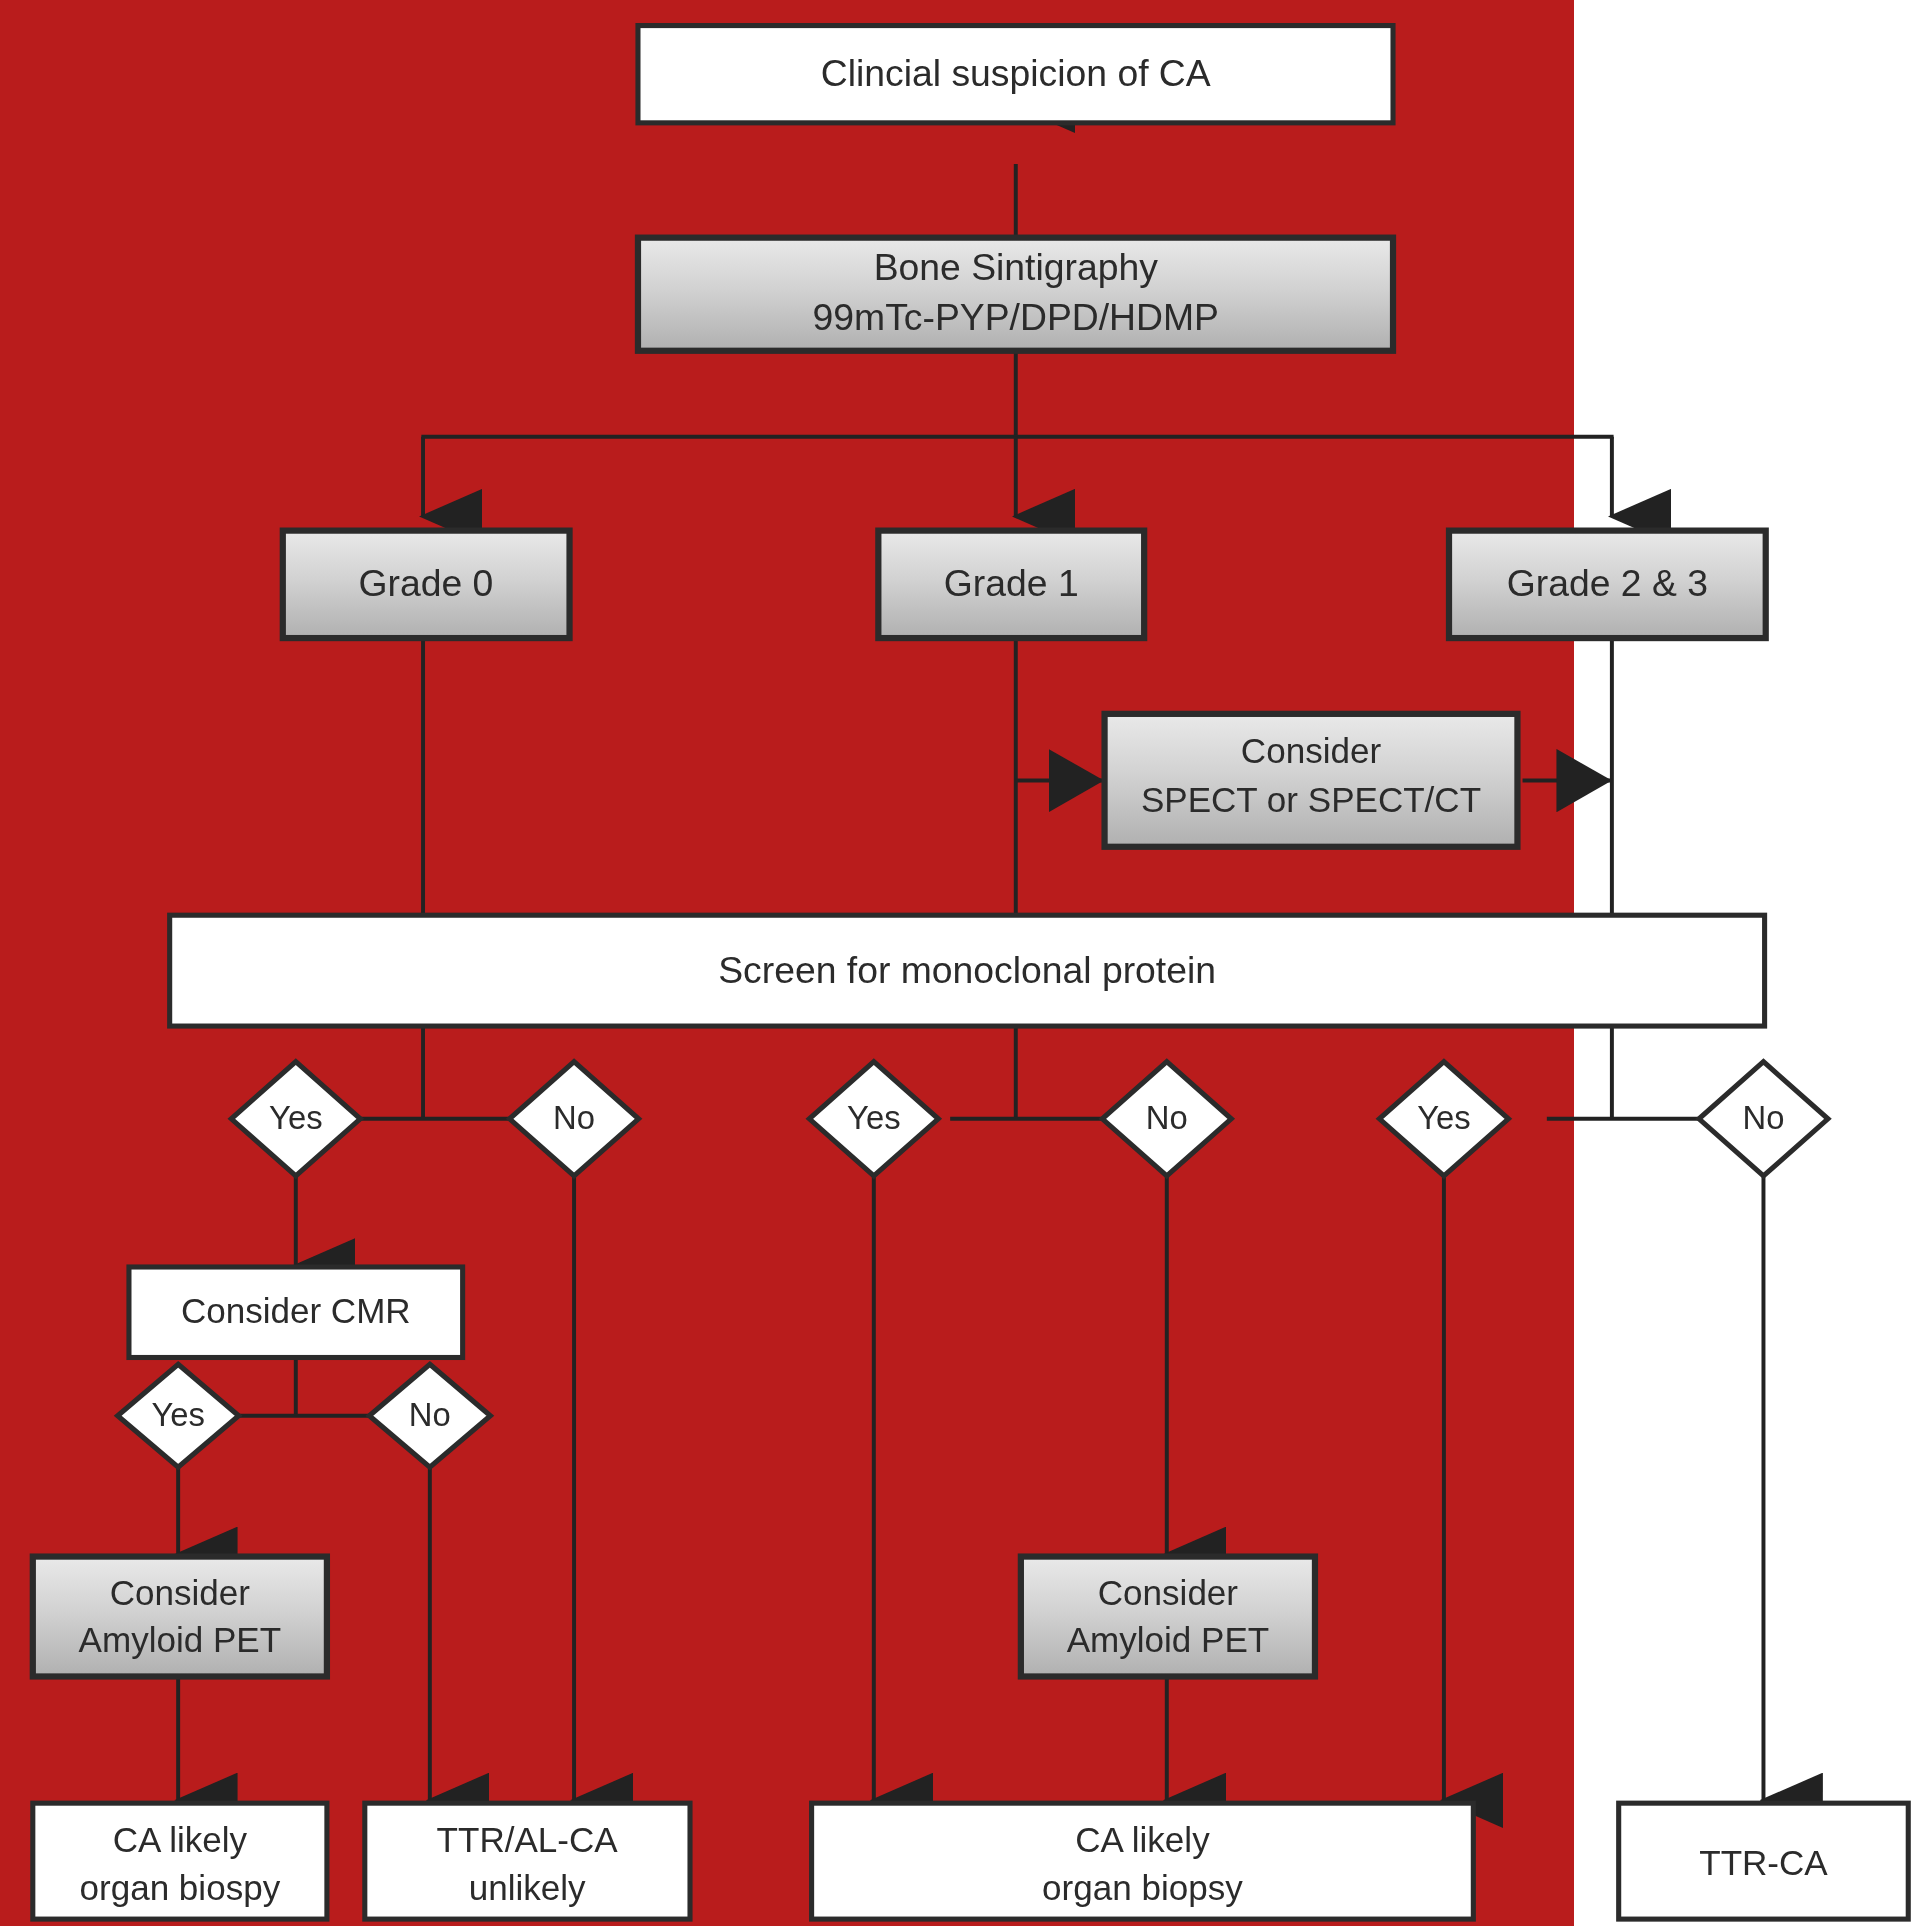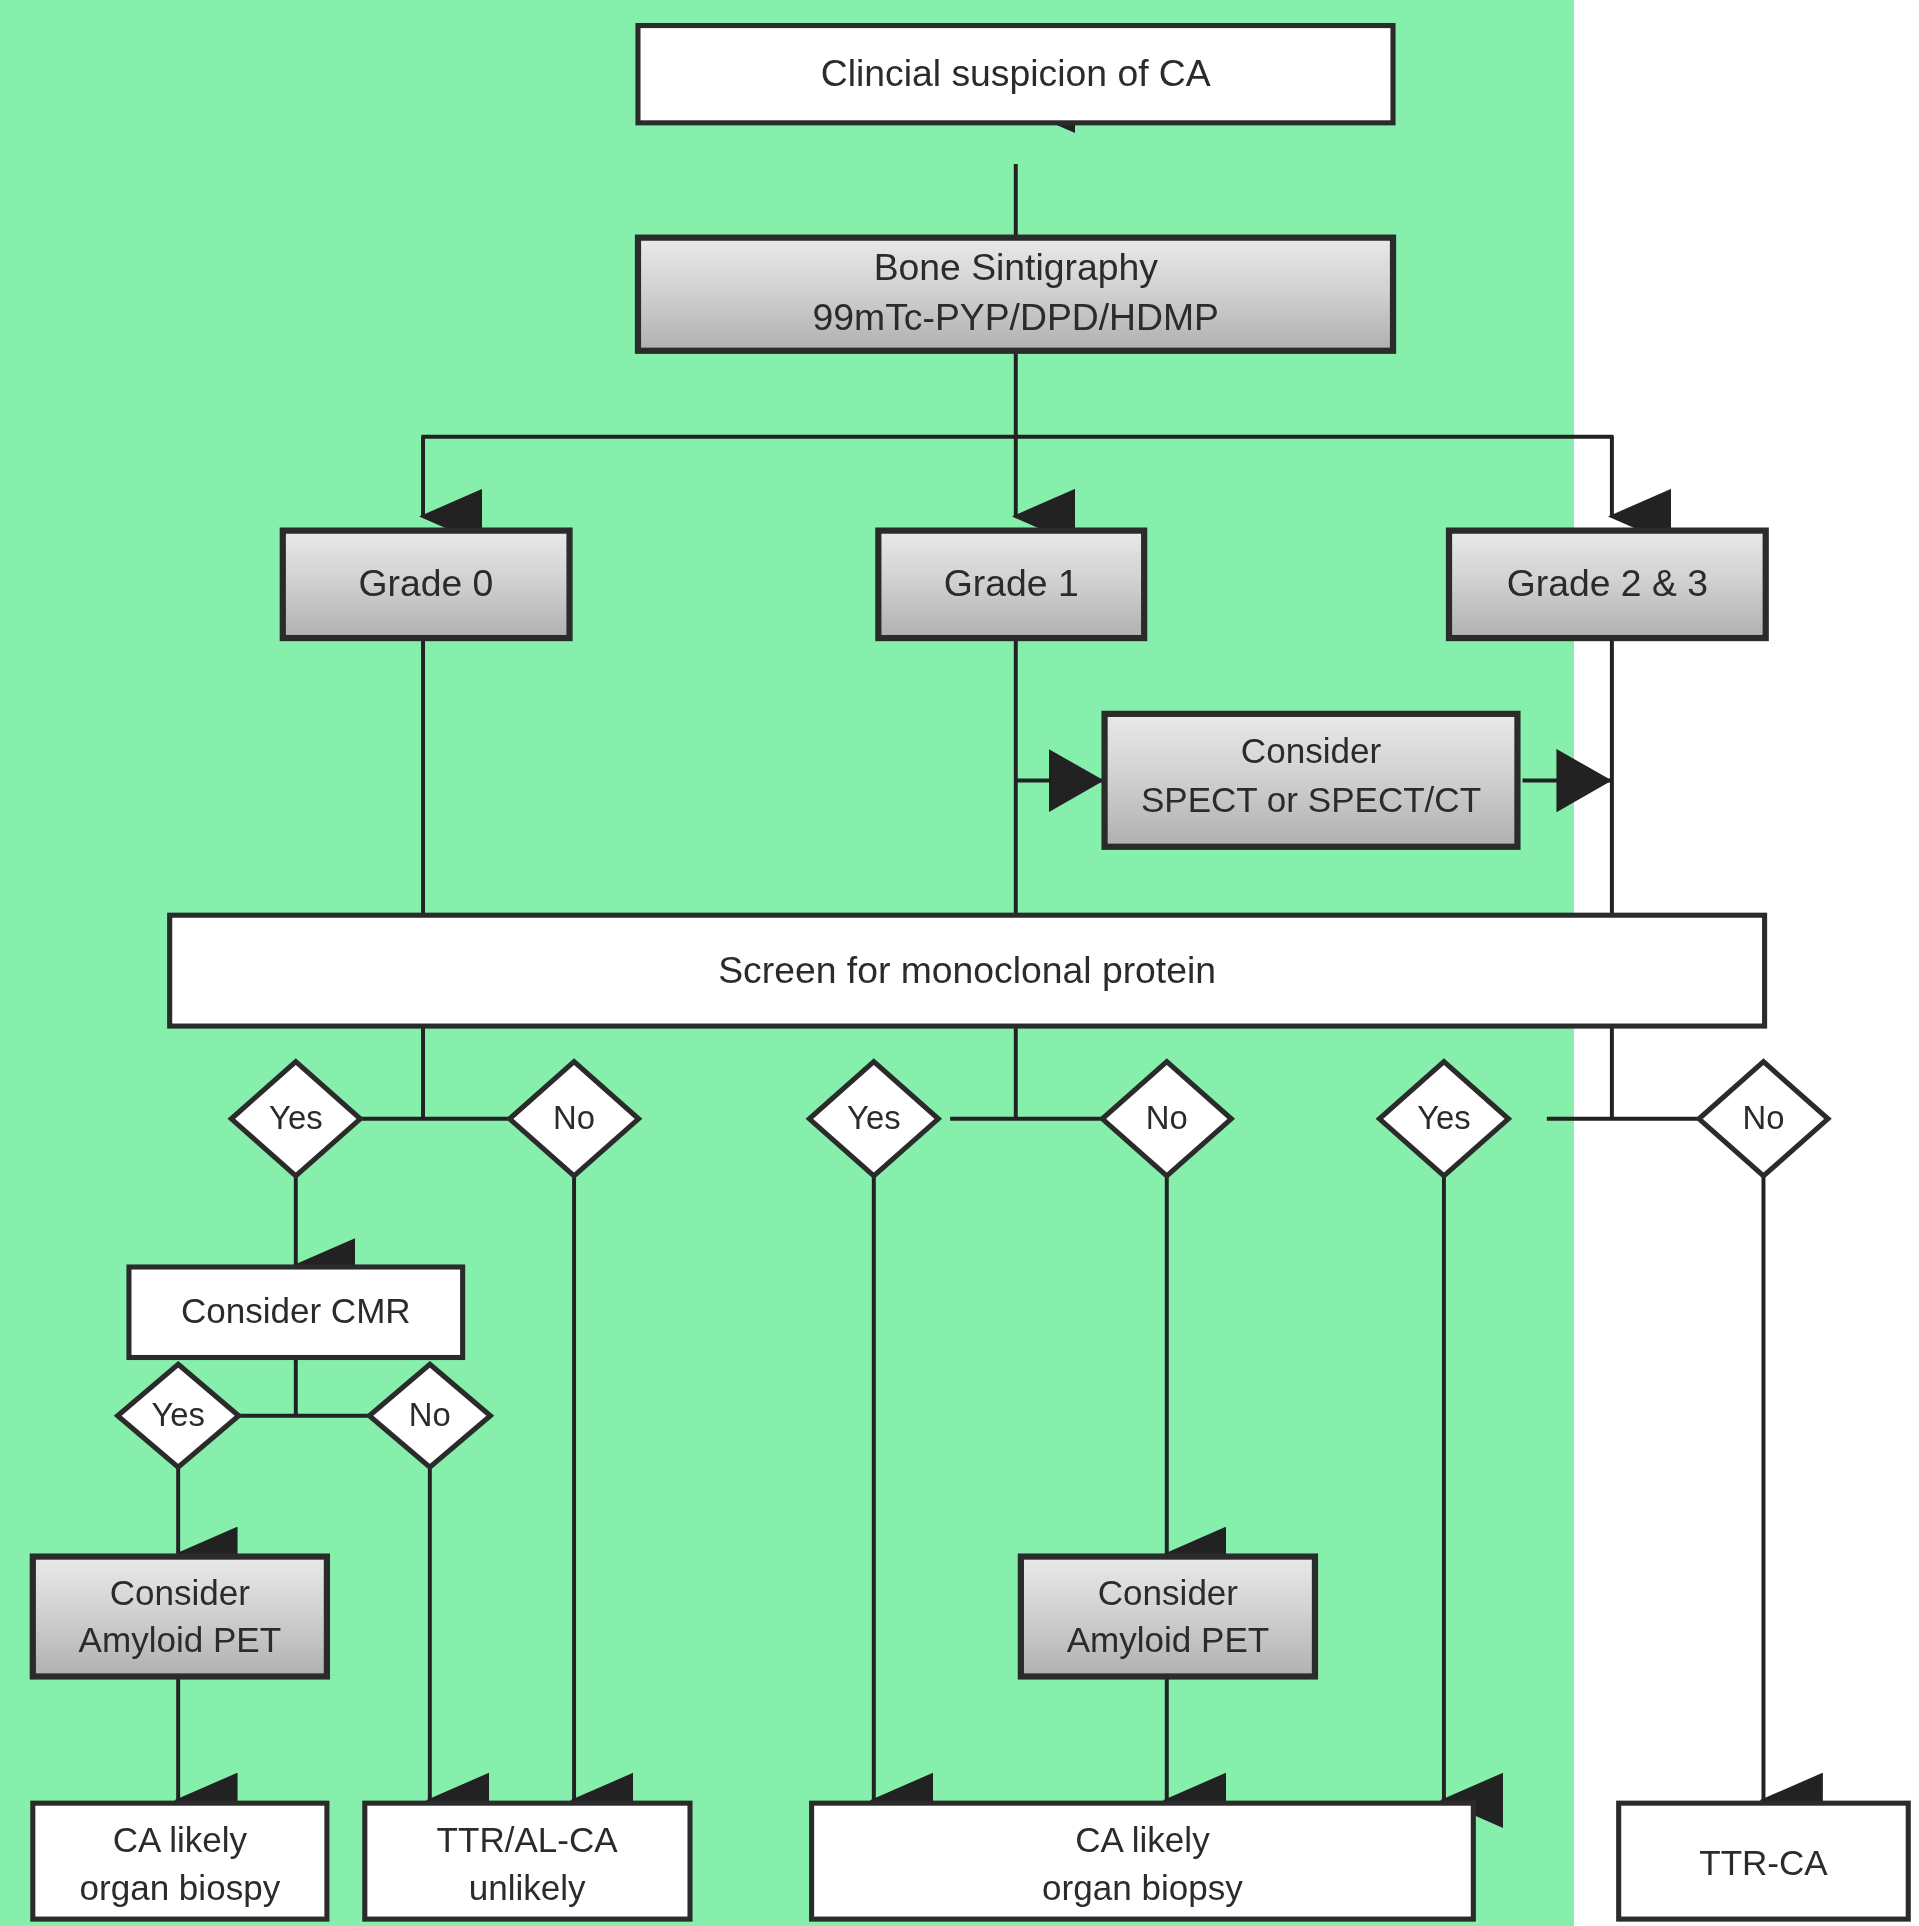--- a/index.html
+++ b/index.html
@@ -10,21 +10,21 @@
   body {
     width: 1919px;
     height: 1926px;
     font-family: "Liberation Sans", sans-serif;
     overflow: hidden;
   }
   #chart-root {
     position: relative;
     width: 1574px;
     height: 1926px;
-    background: #86efac;
+    background: #b91c1c;
   }
   svg.flow {
     display: block;
     width: 1919px;
     height: 1926px;
   }
   .node-text {
     font-family: "Liberation Sans", sans-serif;
     fill: #2b2b2b;
     text-anchor: middle;

